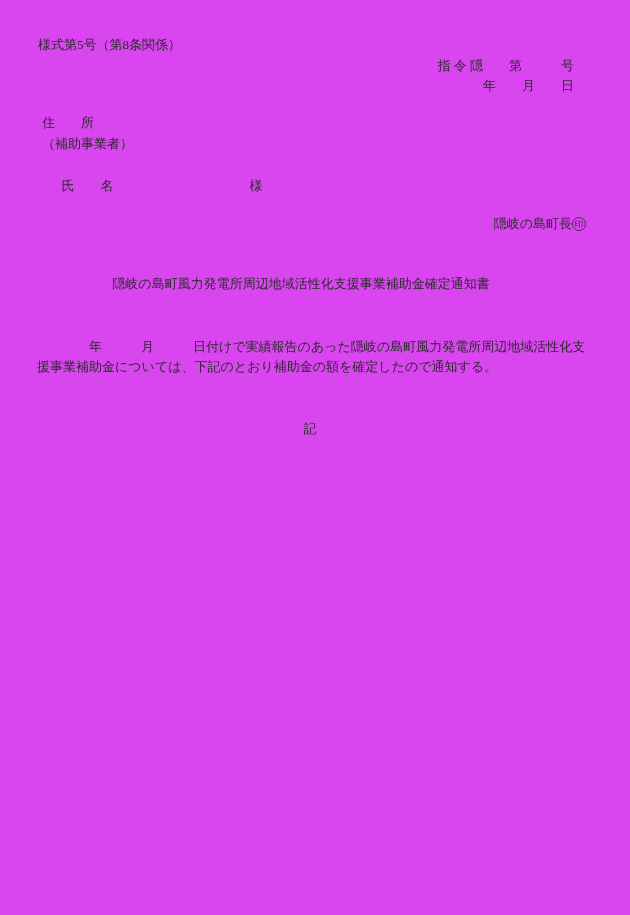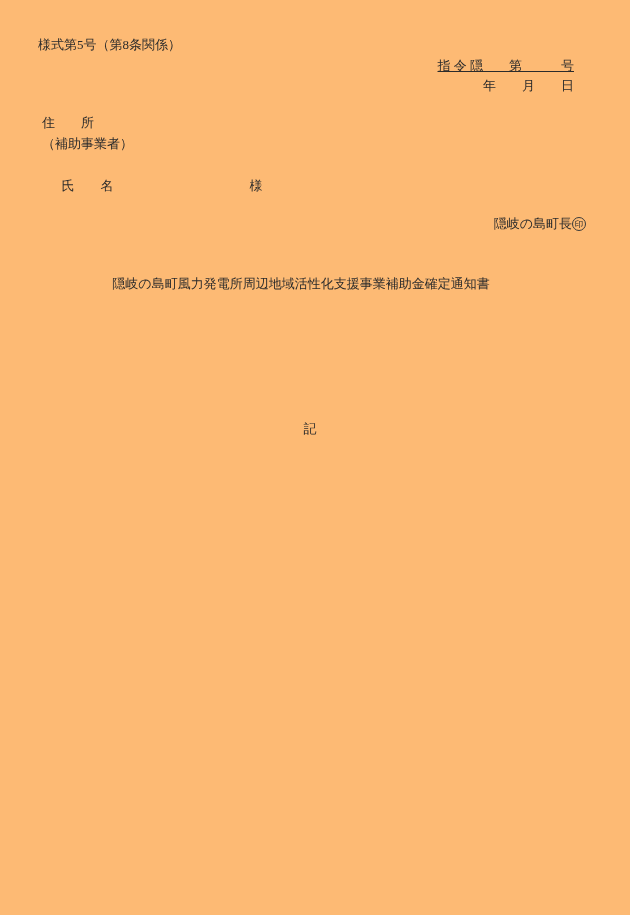--- a/index.html
+++ b/index.html
@@ -4,40 +4,39 @@
 <style>
   html, body {
     margin: 0;
     padding: 0;
     background: #ffffff;
   }
   .page {
     position: relative;
     width: 630px;
     height: 915px;
-    background: #fdba74;
+    background: #d946ef;
     color: #2b2b2b;
     font-family: "Liberation Serif", "DejaVu Serif", serif;
     font-size: 13px;
     overflow: hidden;
   }
   .line { white-space: pre-wrap; }
 
   .form-number {
     position: absolute;
     left: 38px;
     top: 36px;
   }
   .directive-line {
     position: absolute;
     right: 56px;
     top: 57px;
     text-align: left;
     white-space: pre;
-    text-decoration: underline;
   }
   .date-line {
     position: absolute;
     right: 56px;
     top: 77px;
     text-align: right;
     white-space: pre;
   }
   .recipient {
     position: absolute;
@@ -129,17 +128,21 @@
 
   <div class="issuer">
     <span>隠岐の島町長</span>
     <span class="seal">
       <span>印</span>
     </span>
   </div>
 
   <div class="doc-title">隠岐の島町風力発電所周辺地域活性化支援事業補助金確定通知書</div>
 
+  <div class="body-text">
+    <div class="line">　　　　年　　　月　　　日付けで実績報告のあった隠岐の島町風力発電所周辺地域活性化支</div>
+    <div class="line">援事業補助金については、下記のとおり補助金の額を確定したので通知する。</div>
+  </div>
 
   <div class="note-marker">記</div>
 
 
 </div>
 
 </body></html>

